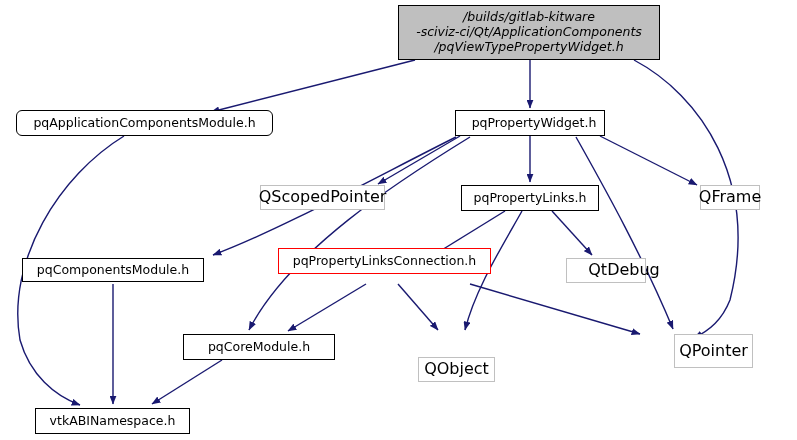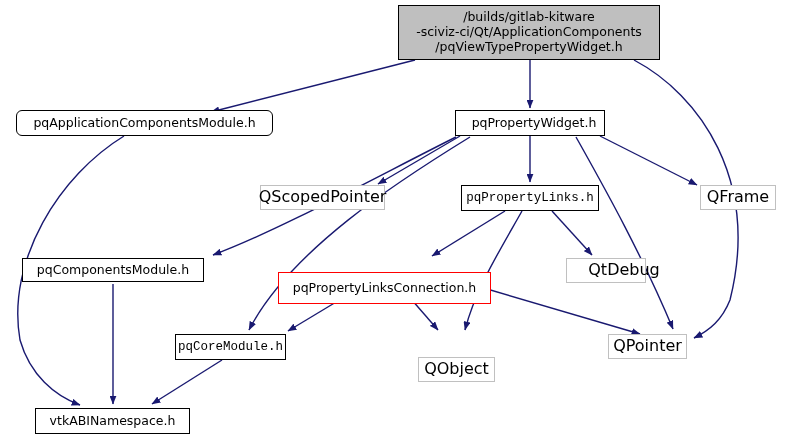--- a/index.html
+++ b/index.html
@@ -88,30 +88,30 @@
         <path d="M 522 211 C 500 250 475 290 465 330" marker-end="url(#arrowhead)"></path>
         <path d="M 366 284 L 288 331" marker-end="url(#arrowhead)"></path>
         <path d="M 398 284 L 438 330" marker-end="url(#arrowhead)"></path>
         <path d="M 470 284 L 640 334" marker-end="url(#arrowhead)"></path>
         <path d="M 113 284 L 113 404" marker-end="url(#arrowhead)"></path>
         <path d="M 222 360 L 152 404" marker-end="url(#arrowhead)"></path>
       </g>
   </svg>
 
   <div id="nodes">
-      <div class="node style-root" style="left: 398px; top: 5px; width: 262px; height: 55px;"><span class="node-label">/builds/gitlab-kitware
+      <div class="node style-root" style="left: 398px; top: 5px; width: 262px; height: 55px; font-style: italic;"><span class="node-label">/builds/gitlab-kitware
 -sciviz-ci/Qt/ApplicationComponents
 /pqViewTypePropertyWidget.h</span></div>
       <div class="node style-solid" style="left: 16px; top: 110px; width: 257px; height: 26px; border-radius: 6px;"><span class="node-label">pqApplicationComponentsModule.h</span></div>
       <div class="node style-solid" style="left: 455px; top: 110px; width: 150px; height: 26px; padding-left: 8px;"><span class="node-label">pqPropertyWidget.h</span></div>
       <div class="node style-external" style="left: 260px; top: 185px; width: 125px; height: 25px;"><span class="node-label">QScopedPointer</span></div>
-      <div class="node style-solid" style="left: 461px; top: 185px; width: 138px; height: 26px; font-family: Liberation Mono, monospace;"><span class="node-label">pqPropertyLinks.h</span></div>
-      <div class="node style-external" style="left: 700px; top: 185px; width: 76px; height: 25px;"><span class="node-label">QFrame</span></div>
+      <div class="node style-solid" style="left: 461px; top: 185px; width: 138px; height: 26px;"><span class="node-label">pqPropertyLinks.h</span></div>
+      <div class="node style-external" style="left: 700px; top: 185px; width: 60px; height: 25px;"><span class="node-label">QFrame</span></div>
       <div class="node style-solid" style="left: 22px; top: 258px; width: 182px; height: 24px; align-items: center;"><span class="node-label">pqComponentsModule.h</span></div>
-      <div class="node style-highlight" style="left: 278px; top: 272px; width: 213px; height: 32px;"><span class="node-label">pqPropertyLinksConnection.h</span></div>
+      <div class="node style-highlight" style="left: 278px; top: 248px; width: 213px; height: 26px;"><span class="node-label">pqPropertyLinksConnection.h</span></div>
       <div class="node style-external" style="left: 566px; top: 258px; width: 80px; height: 25px; padding-left: 36px;"><span class="node-label">QtDebug</span></div>
-      <div class="node style-solid" style="left: 175px; top: 334px; width: 111px; height: 26px; font-family: Liberation Mono, monospace;"><span class="node-label">pqCoreModule.h</span></div>
+      <div class="node style-solid" style="left: 183px; top: 334px; width: 152px; height: 26px;"><span class="node-label">pqCoreModule.h</span></div>
       <div class="node style-external" style="left: 418px; top: 334px; width: 77px; height: 25px; margin-top: 23px;"><span class="node-label">QObject</span></div>
-      <div class="node style-external" style="left: 608px; top: 334px; width: 79px; height: 25px;"><span class="node-label">QPointer</span></div>
+      <div class="node style-external" style="left: 674px; top: 334px; width: 79px; height: 34px;"><span class="node-label">QPointer</span></div>
       <div class="node style-solid" style="left: 35px; top: 408px; width: 155px; height: 26px;"><span class="node-label">vtkABINamespace.h</span></div>
     </div>
 
 </div>
 
 </body></html>

